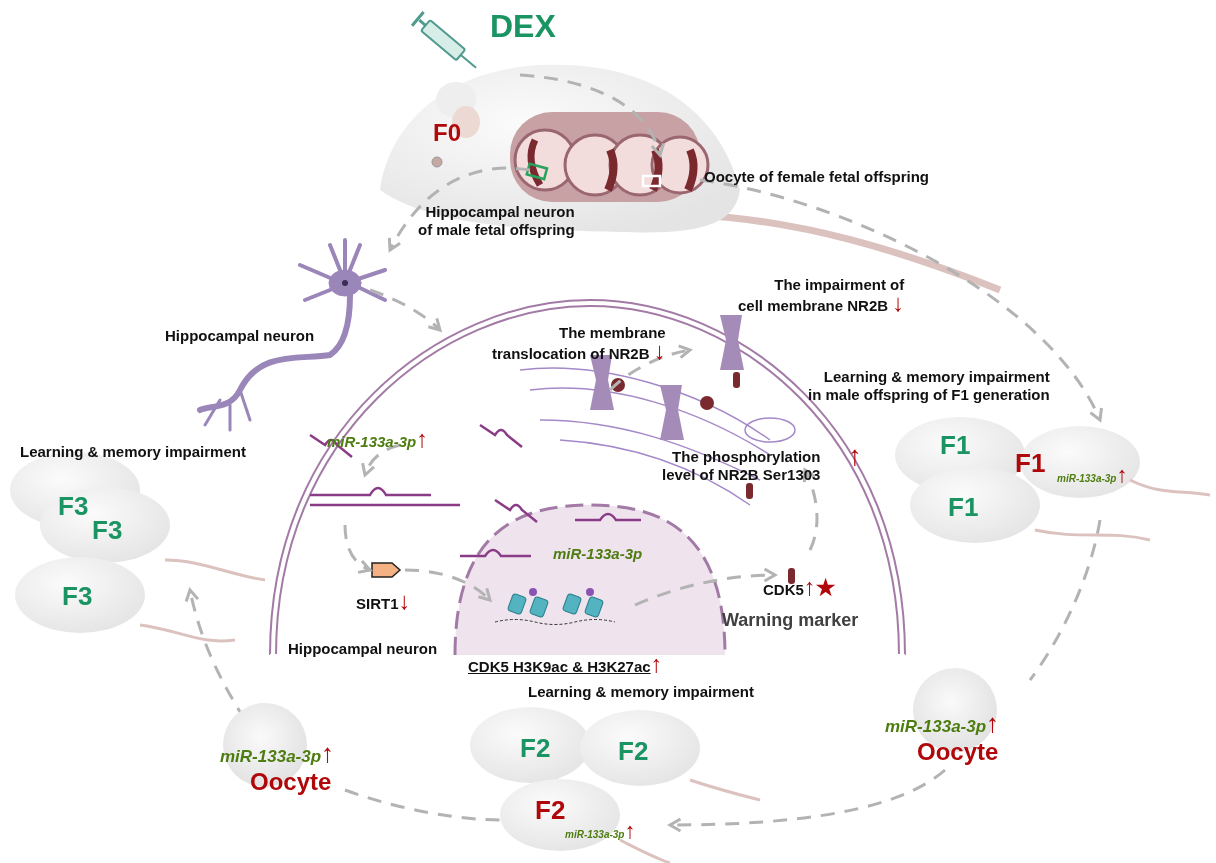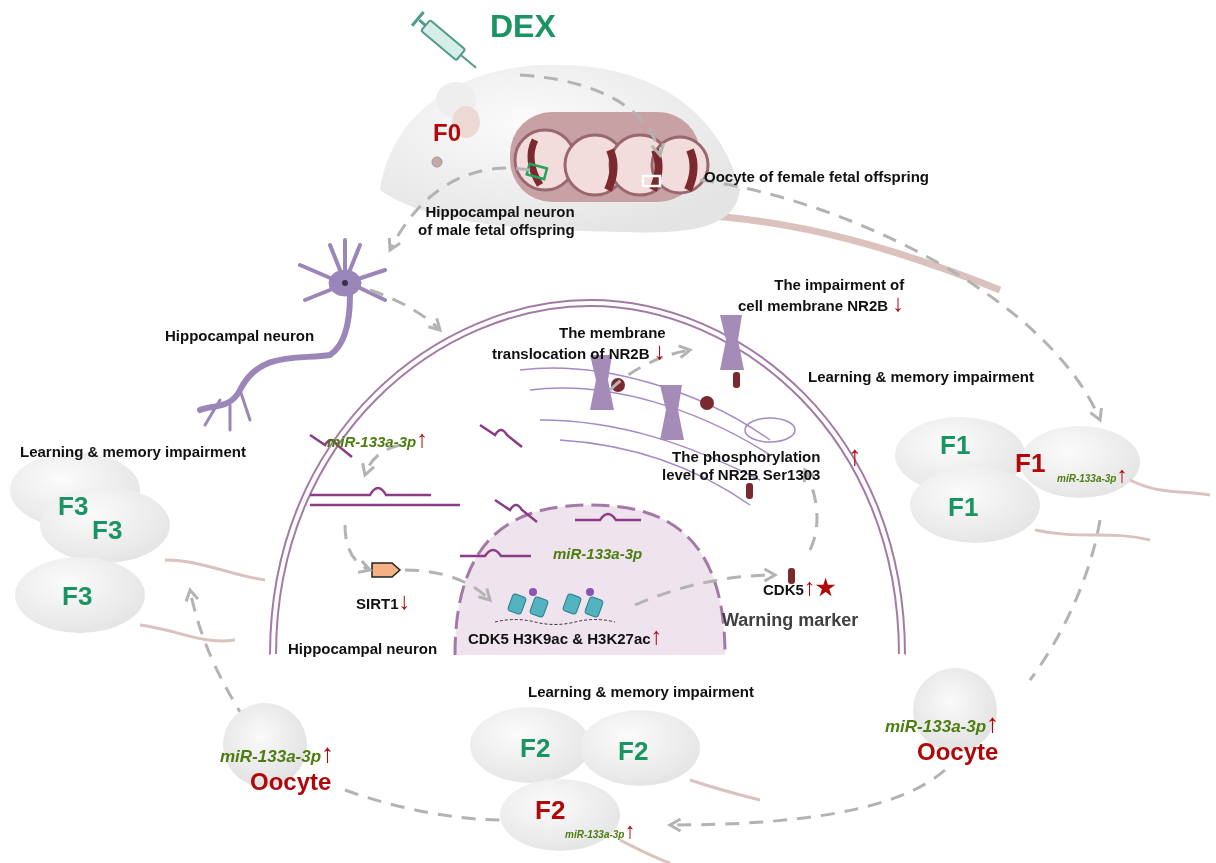--- a/index.html
+++ b/index.html
@@ -190,33 +190,34 @@
 <div class="abs" style="left:327px;top:425px;font-size:15px;">
   <span class="mir">miR-133a-3p</span><span class="arrow-up" style="font-size:24px;">↑</span>
 </div>
 
 <div class="abs mir" style="left:553px;top:545px;font-size:15px;">miR-133a-3p</div>
 
 <div class="abs lbl" style="left:356px;top:592px;">
   <span>SIRT1</span><span class="arrow-down" style="font-size:24px;">↓</span>
 </div>
 
-<div class="abs lbl" style="left:468px;top:627px;">
+<div class="abs lbl" style="left:468px;top:655px;text-decoration:underline;">
   <span>CDK5 H3K9ac &amp; H3K27ac</span><span class="arrow-up" style="font-size:24px;">↑</span>
 </div>
 
 <div class="abs lbl" style="left:288px;top:640px;">Hippocampal neuron</div>
 
 <div class="abs lbl" style="left:763px;top:578px;">
   <span>CDK5</span><span class="arrow-up" style="font-size:24px;">↑</span><span class="red" style="font-size:22px;">★</span>
 </div>
 <div class="abs" style="left:722px;top:610px;color:#404040;font-weight:bold;font-size:18px;">Warning marker</div>
 
 <div class="lbl" style="left:808px;top:368px;">
   <div>Learning &amp; memory impairment</div>
+  <div>in male offspring of F1 generation</div>
 </div>
 <div class="gen-green" style="left:940px;top:432px;">F1</div>
 <div class="gen-green" style="left:948px;top:494px;">F1</div>
 <div class="gen-red" style="left:1015px;top:450px;">F1</div>
 <div class="abs" style="left:1057px;top:462px;font-size:10px;">
   <span class="mir">miR-133a-3p</span><span class="arrow-up" style="font-size:22px;">↑</span>
 </div>
 
 <div class="abs" style="left:885px;top:708px;font-size:17px;">
   <span class="mir">miR-133a-3p</span><span class="arrow-up" style="font-size:26px;">↑</span>

